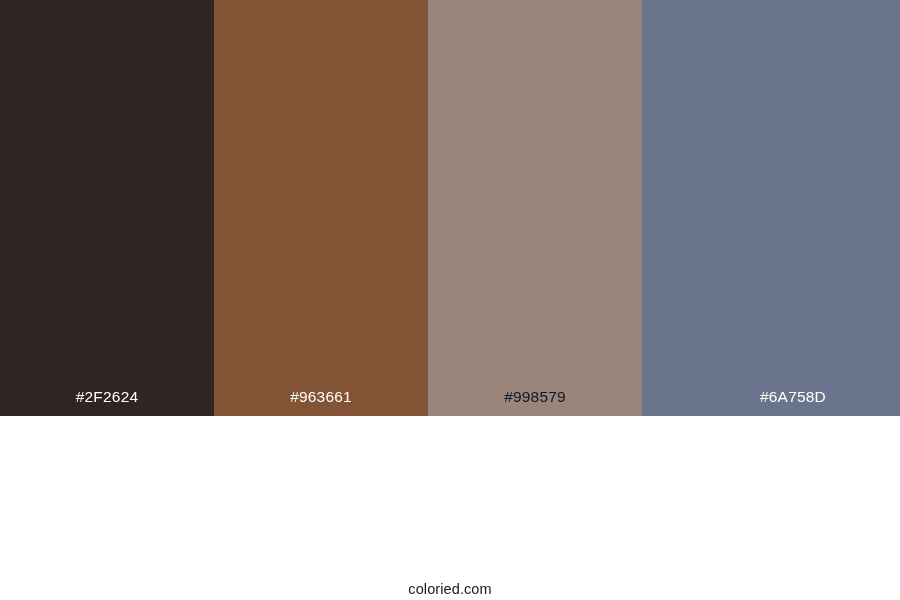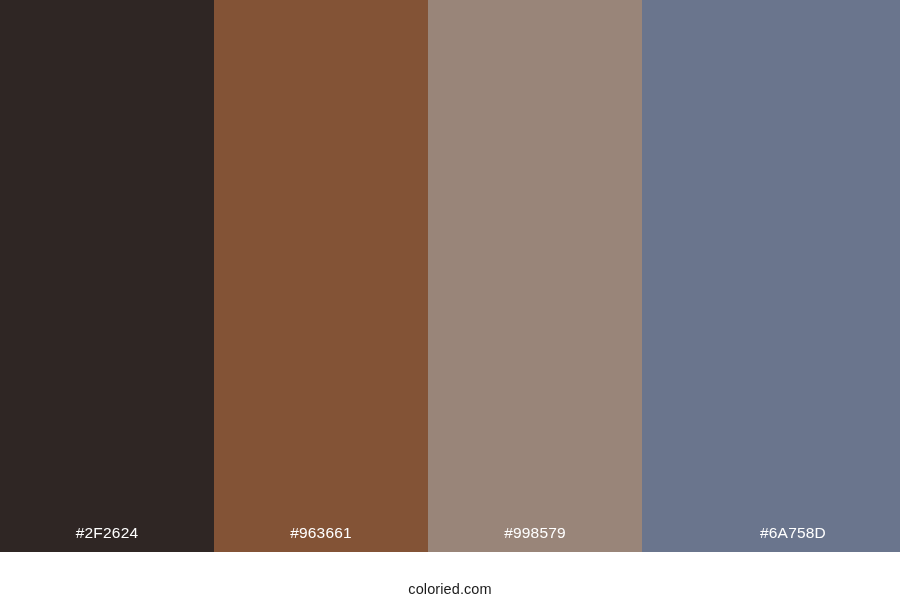--- a/index.html
+++ b/index.html
@@ -23,21 +23,21 @@
   }
   .swatch-strip {
     width: 900px;
     height: 550px;
     display: flex;
     flex-direction: row;
     flex: 0 0 550px;
   }
   .swatch {
     flex: 1 1 0;
-    height: 552px;
+    height: 416px;
     position: relative;
     display: flex;
     align-items: flex-end;
     justify-content: center;
     box-sizing: border-box;
   }
   .swatch-label {
     display: block;
     width: 100%;
     text-align: center;
@@ -76,21 +76,21 @@
 
     <div class="swatch" style="background-color: rgb(47, 38, 36);">
       <span class="swatch-label" style="color: rgb(255, 255, 255);">#2F2624</span>
     </div>
 
     <div class="swatch" style="background-color: rgb(131, 83, 54);">
       <span class="swatch-label" style="color: rgb(255, 255, 255);">#963661</span>
     </div>
 
     <div class="swatch" style="background-color: rgb(153, 133, 121);">
-      <span class="swatch-label" style="color: #ffffff;">#998579</span>
+      <span class="swatch-label" style="color: #0f172a;">#998579</span>
     </div>
 
 
     <div class="swatch" style="background-color: rgb(106, 117, 141); padding-left: 44px;">
       <span class="swatch-label" style="color: rgb(255, 255, 255);">#6A758D</span>
     </div>
 
   </div>
 
   <div class="footer">

